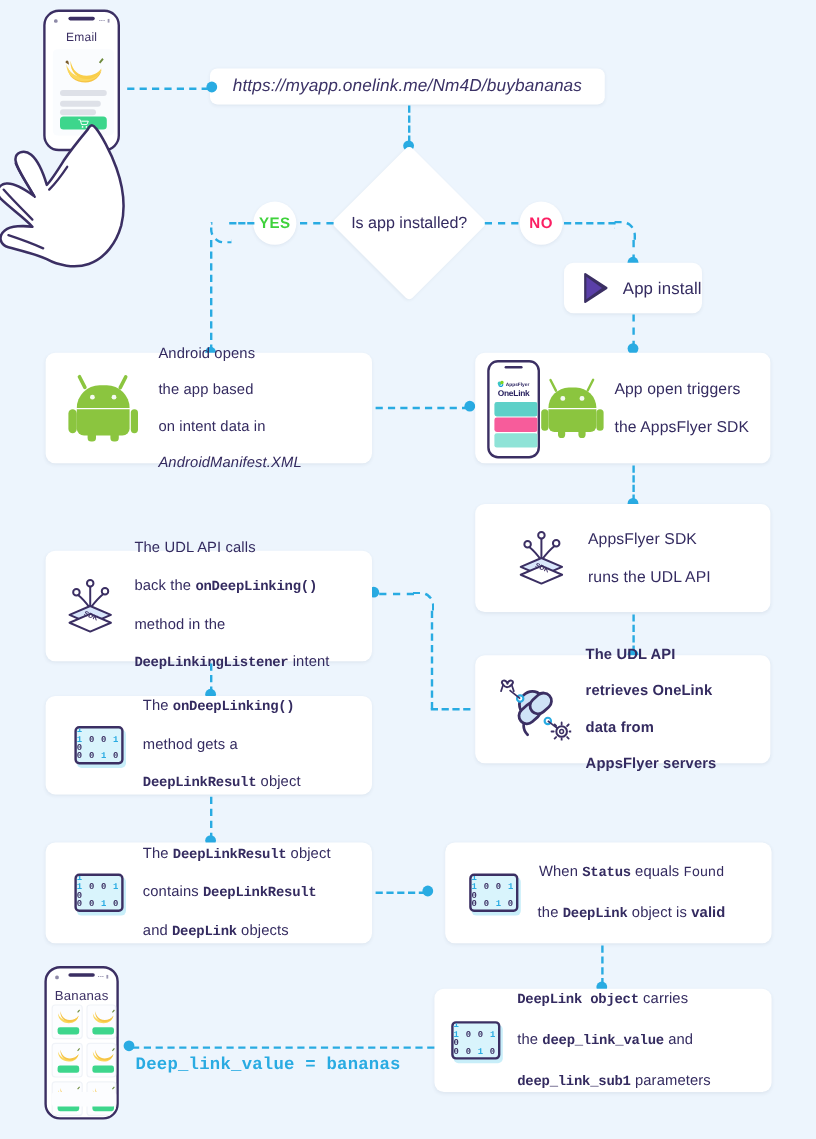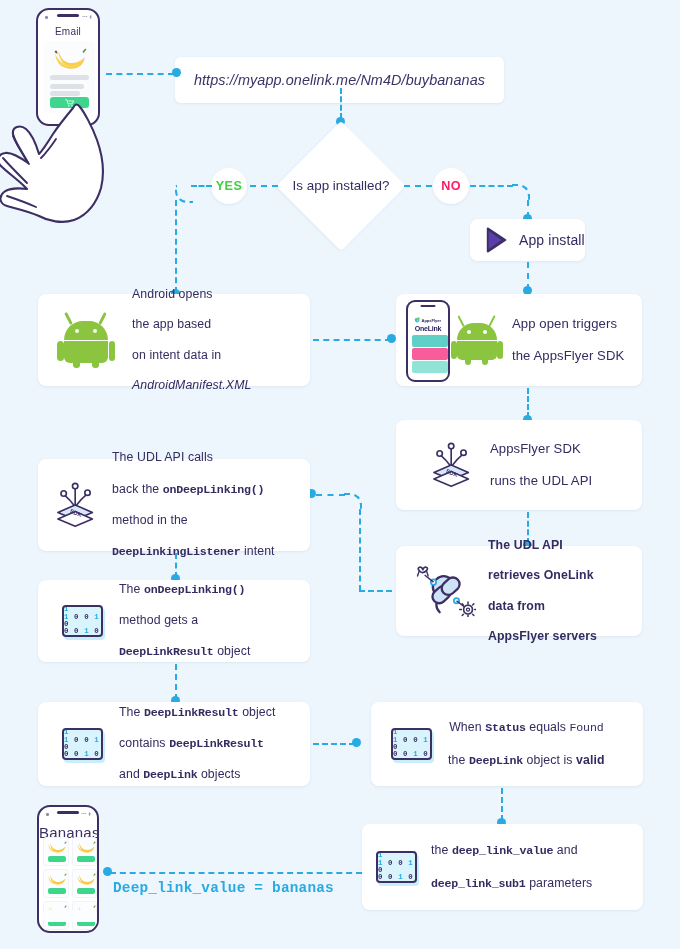--- a/index.html
+++ b/index.html
@@ -28,21 +28,21 @@
     line-height:14.6px;
     letter-spacing:.1px;
     white-space:pre-line;
   }
   .mono{font-family:"Liberation Mono", monospace;font-size:11.6px;letter-spacing:-.2px;}
   .ital{font-style:italic;}
   .bold{font-weight:bold;}
 
   
   #url-pill{
-    left:175px;top:57px;width:329px;height:46px;
+    left:175px;top:57px;width:329px;height:30px;
     border-radius:6px;justify-content:center;
   }
   #url-pill .txt{
     font-style:italic;font-size:14.4px;color:#3B3266;letter-spacing:.1px;
   }
 
   
   #diamond-wrap{left:276px;top:121px;width:130px;height:130px;}
   #diamond-shape{
     position:absolute;left:19px;top:19px;width:92px;height:92px;
@@ -152,21 +152,21 @@
   #phone-onelink{left:406px;top:300px;width:44px;height:82px;border-radius:9px;border-width:2px;}
   #phone-onelink .ol-logo{position:absolute;left:5px;top:14px;width:34px;height:8px;}
   #phone-onelink .ol-word{
     position:absolute;left:0;top:23px;width:100%;text-align:center;
     font-size:7px;font-weight:bold;color:#2A2360;letter-spacing:-.2px;
   }
   #phone-onelink .band{position:absolute;left:4px;width:36px;height:12px;border-radius:2px;}
 
   
   #phone-bananas{left:37px;top:805px;width:62px;height:128px;}
-  #phone-bananas .title{top:17px;font-size:15px;}
+  #phone-bananas .title{top:17px;font-size:11px;}
   #phone-bananas .grid{
     position:absolute;left:4px;top:30px;width:54px;
     display:grid;grid-template-columns:1fr 1fr;gap:3px;
   }
   #phone-bananas .tile{
     background:#FCFDFF;border-radius:3px;height:27px;position:relative;
     border:.6px solid #F0F3F8;
   }
   #phone-bananas .tile .bn{position:absolute;left:3px;top:1px;width:20px;height:16px;}
   #phone-bananas .tile .bbtn{
@@ -471,20 +471,21 @@
 
   <div class="card" style="left:362px;top:824px;width:281px;height:86px;padding-left:14px;gap:14px;">
     <div class="bincode">
       <div class="rows">
         <span>0 0 <b>1</b> 0 <b>1</b></span>
         <span><b>1</b> 0 0 <b>1</b> 0</span>
         <span>0 0 <b>1</b> 0 0</span>
       </div>
     </div>
     <div class="txt" style="line-height:16px;">
+      <div><span class="mono bold">DeepLink object</span><span> carries</span></div>
       <div><span>the </span><span class="mono bold">deep_link_value</span><span> and</span></div>
       <div><span class="mono bold">deep_link_sub1</span><span> parameters</span></div>
     </div>
   </div>
 
   <div class="dot-h abs" style="left:110px;top:871.5px;width:252px;"></div>
   <div class="node abs" style="left:103px;top:867px;"></div>
 
   <div class="phone" id="phone-bananas">
     <div class="notchbar">

